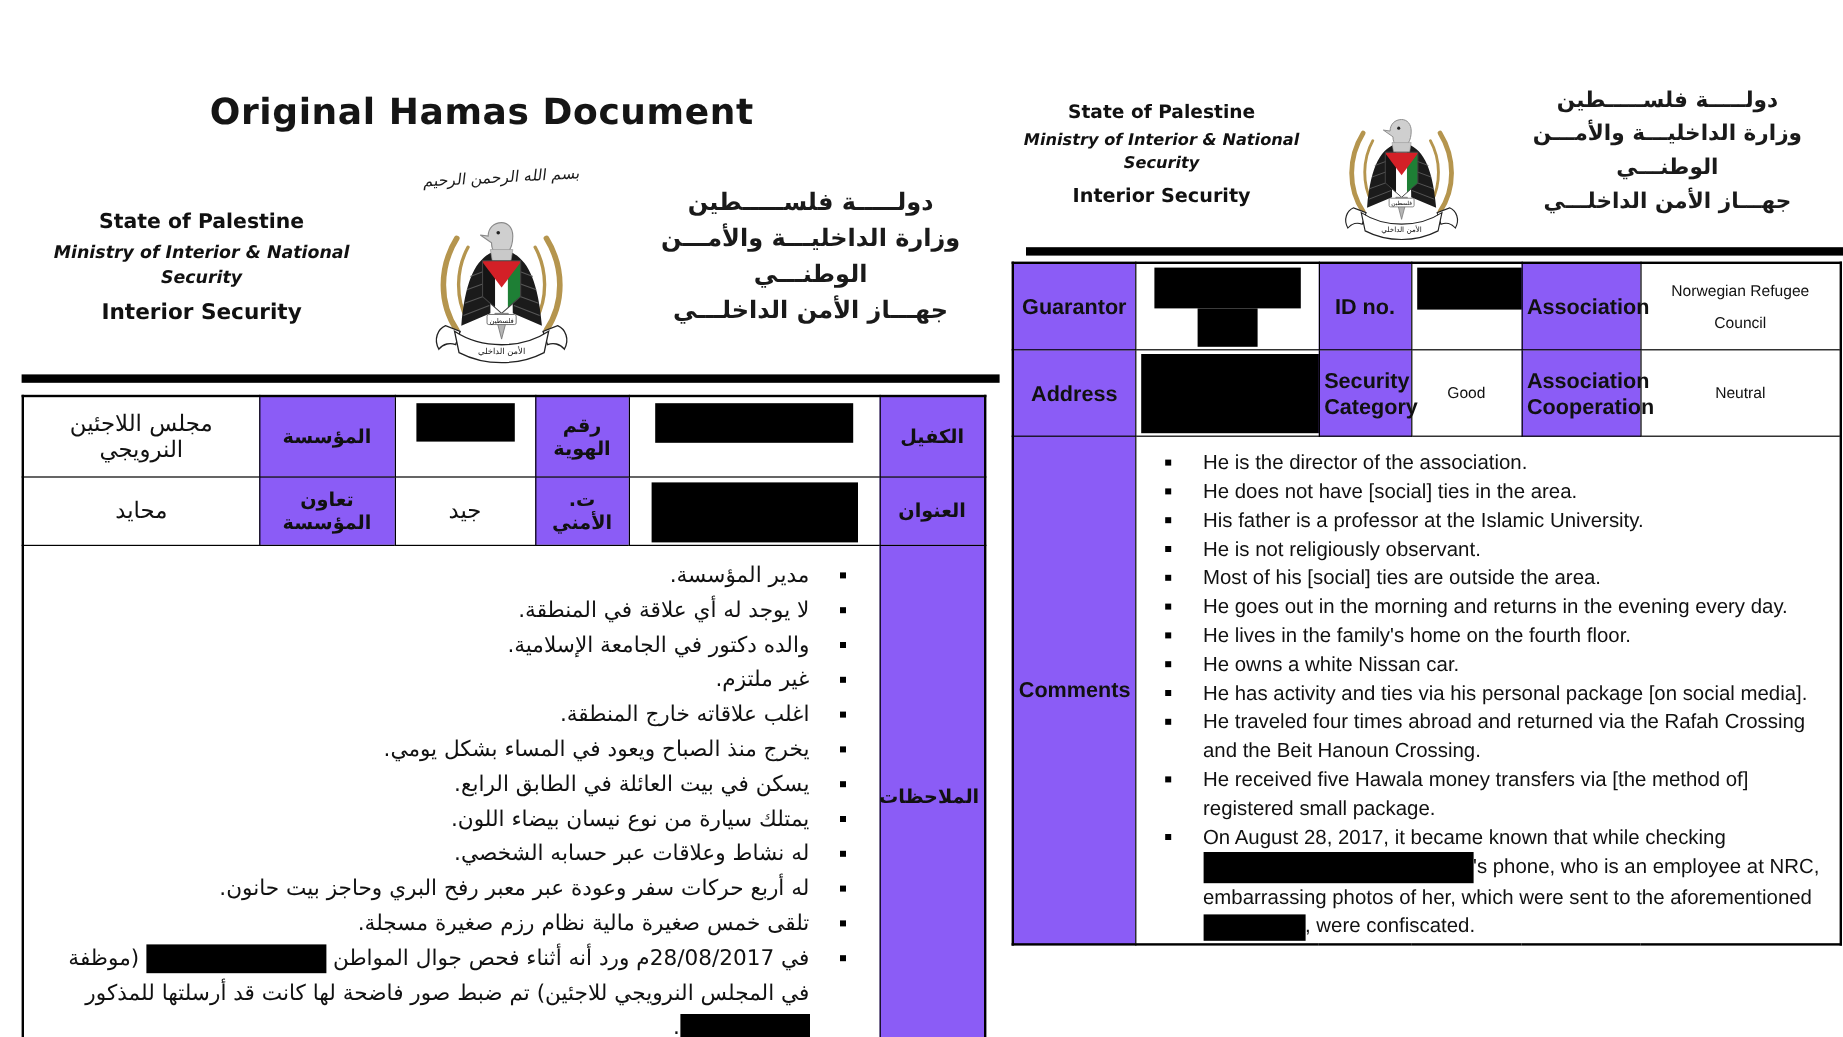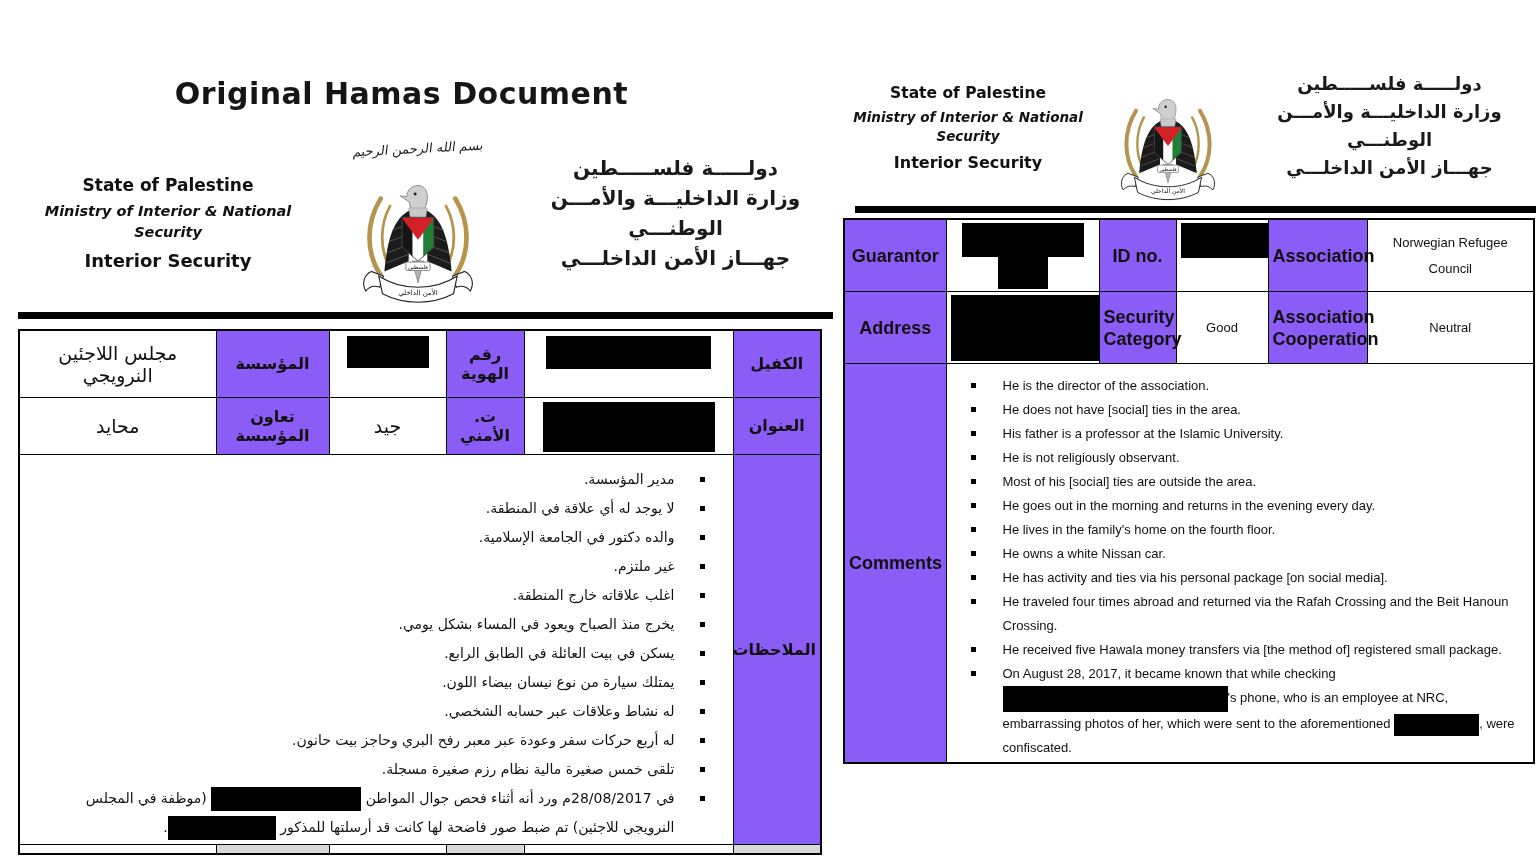--- a/index.html
+++ b/index.html
@@ -57,23 +57,23 @@
 
   .redact { display:inline-block; background:#000; vertical-align:middle; }
   .rblock { background:#000; margin:3px auto 0 auto; }
 
   td.comments-cell { vertical-align:top; text-align:right; }
   .doc-right td.comments-cell { text-align:left; }
   ul.clist { list-style:none; }
   .doc-left ul.clist  { padding:8px 14px 0 10px; direction:rtl; }
   .doc-right ul.clist { padding:8px 10px 0 8px; }
   ul.clist li { position:relative; }
-  .doc-left  ul.clist li { padding-right:40px; font-size:14px; line-height:29px;
+  .doc-left  ul.clist li { padding-right:40px; font-size:18px; line-height:29px;
                            font-family:"DejaVu Sans", sans-serif; }
-  .doc-right ul.clist li { padding-left:44px; font-size:13px; line-height:24px; }
+  .doc-right ul.clist li { padding-left:44px; font-size:17px; line-height:24px; }
   .bullet-sq { position:absolute; width:5px; height:5px; background:#000; }
   .doc-left  .bullet-sq { right:10px; top:12px; }
   .doc-right .bullet-sq { left:12px;  top:9px; }
 
   tr.partial td { border-bottom:none; height:10px; padding:0; }
   tr.partial td.g { background:#d9d9d9; }
 
   .emblem text { font-family:"DejaVu Sans", sans-serif; }
 </style>
 </head>

